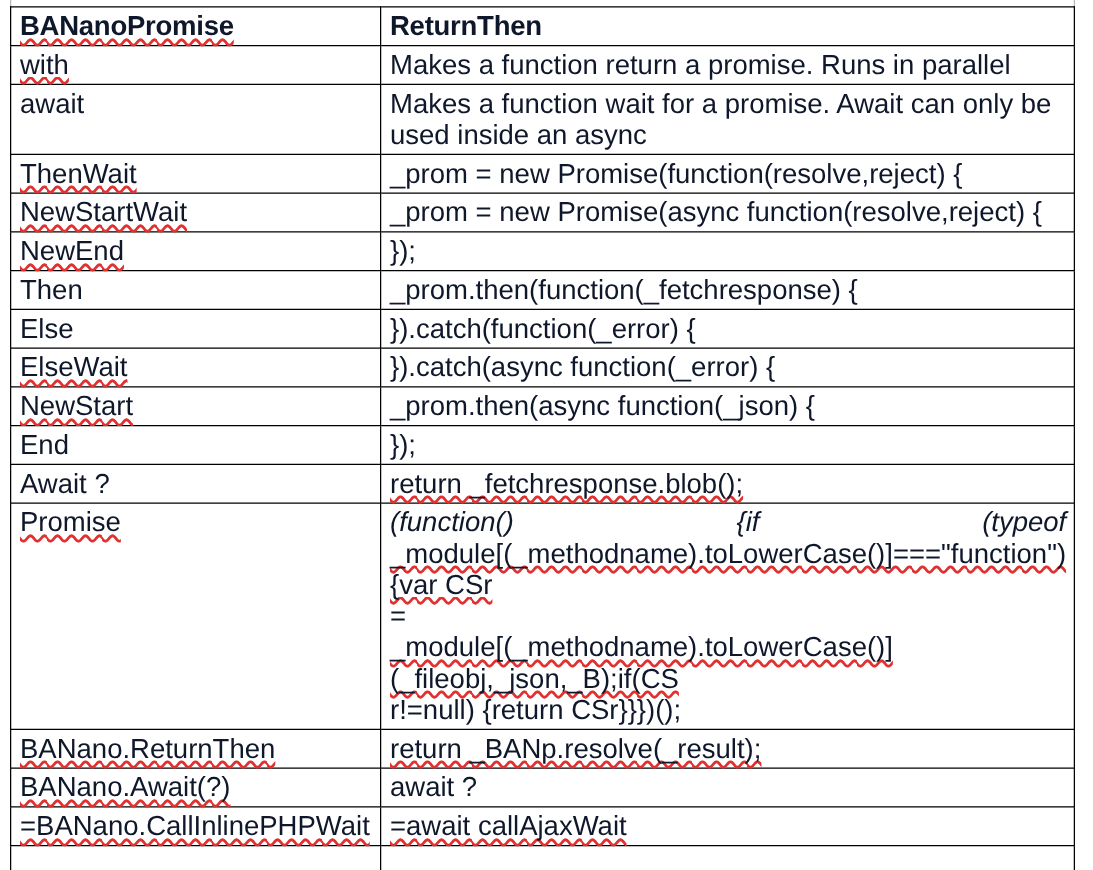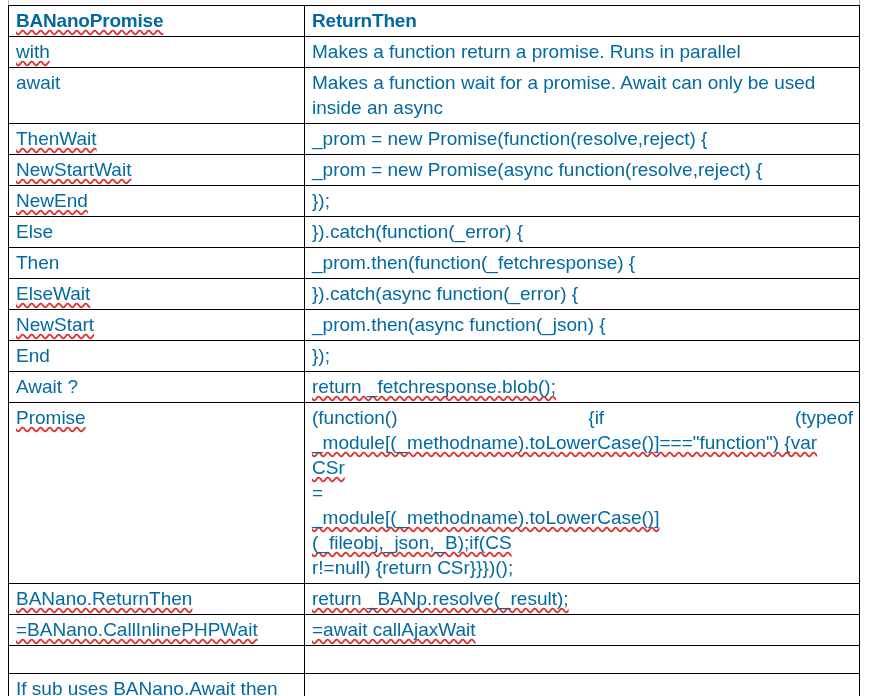--- a/index.html
+++ b/index.html
@@ -63,23 +63,23 @@
   table.doc-table {
     border-collapse: collapse;
     table-layout: fixed;
     width: 851px;
     background: #fff;
   }
   table.doc-table td {
     border: 1.2px solid #000000;
     vertical-align: top;
     padding: 2px 6px 3px 7px;
-    font-size: 19px;
+    font-size: 22px;
     line-height: 25px;
-    color: #0369a1;
+    color: #0f172a;
     word-wrap: break-word;
     overflow-wrap: break-word;
   }
   col.c1 { width: 296px; }
   col.c2 { width: 555px; }
 
   td.hdr {
     font-weight: bold;
     letter-spacing: -0.2px;
   }
@@ -97,20 +97,21 @@
   td.justify {
     text-align: justify;
     text-align-last: left;
     padding-right: 4px;
   }
   td.justify .jline {
     display: block;
     text-align: justify;
     text-align-last: justify;
     white-space: normal;
+    font-style: italic;
   }
   td.justify .jline-last {
     display: block;
     text-align: left;
   }
   td.tall-note { line-height: 25px; }
   td.empty { height: 22px; }
 </style>
 </head>
 <body>
@@ -152,27 +153,27 @@
         <td><span class="sq">NewStartWait</span></td>
         <td><span>_prom = new Promise(async function(resolve,reject) {</span></td>
       </tr>
 
       <tr>
         <td><span class="sq">NewEnd</span></td>
         <td><span>});</span></td>
       </tr>
 
       <tr>
+        <td><span>Then</span></td>
+        <td><span>_prom.then(function(_fetchresponse) {</span></td>
+      </tr>
+
+      <tr>
         <td><span>Else</span></td>
         <td><span>}).catch(function(_error) {</span></td>
-      </tr>
-
-      <tr>
-        <td><span>Then</span></td>
-        <td><span>_prom.then(function(_fetchresponse) {</span></td>
       </tr>
 
       <tr>
         <td><span class="sq">ElseWait</span></td>
         <td><span>}).catch(async function(_error) {</span></td>
       </tr>
 
       <tr>
         <td><span class="sq">NewStart</span></td>
         <td><span>_prom.then(async function(_json) {</span></td>
@@ -198,20 +199,24 @@
           <span class="jline-last">r!=null) {return CSr}}})();</span>
         </td>
       </tr>
 
       <tr>
         <td><span class="sq">BANano.ReturnThen</span></td>
         <td><span class="sq">return _BANp.resolve(_result);</span></td>
       </tr>
 
 
+      <tr>
+        <td><span class="sq">BANano.Await(?)</span></td>
+        <td><span>await ?</span></td>
+      </tr>
 
       <tr>
         <td><span class="sq">=BANano.CallInlinePHPWait</span></td>
         <td><span class="sq">=await callAjaxWait</span></td>
       </tr>
 
       <tr>
         <td class="empty"><span></span></td>
         <td class="empty"><span></span></td>
       </tr>

